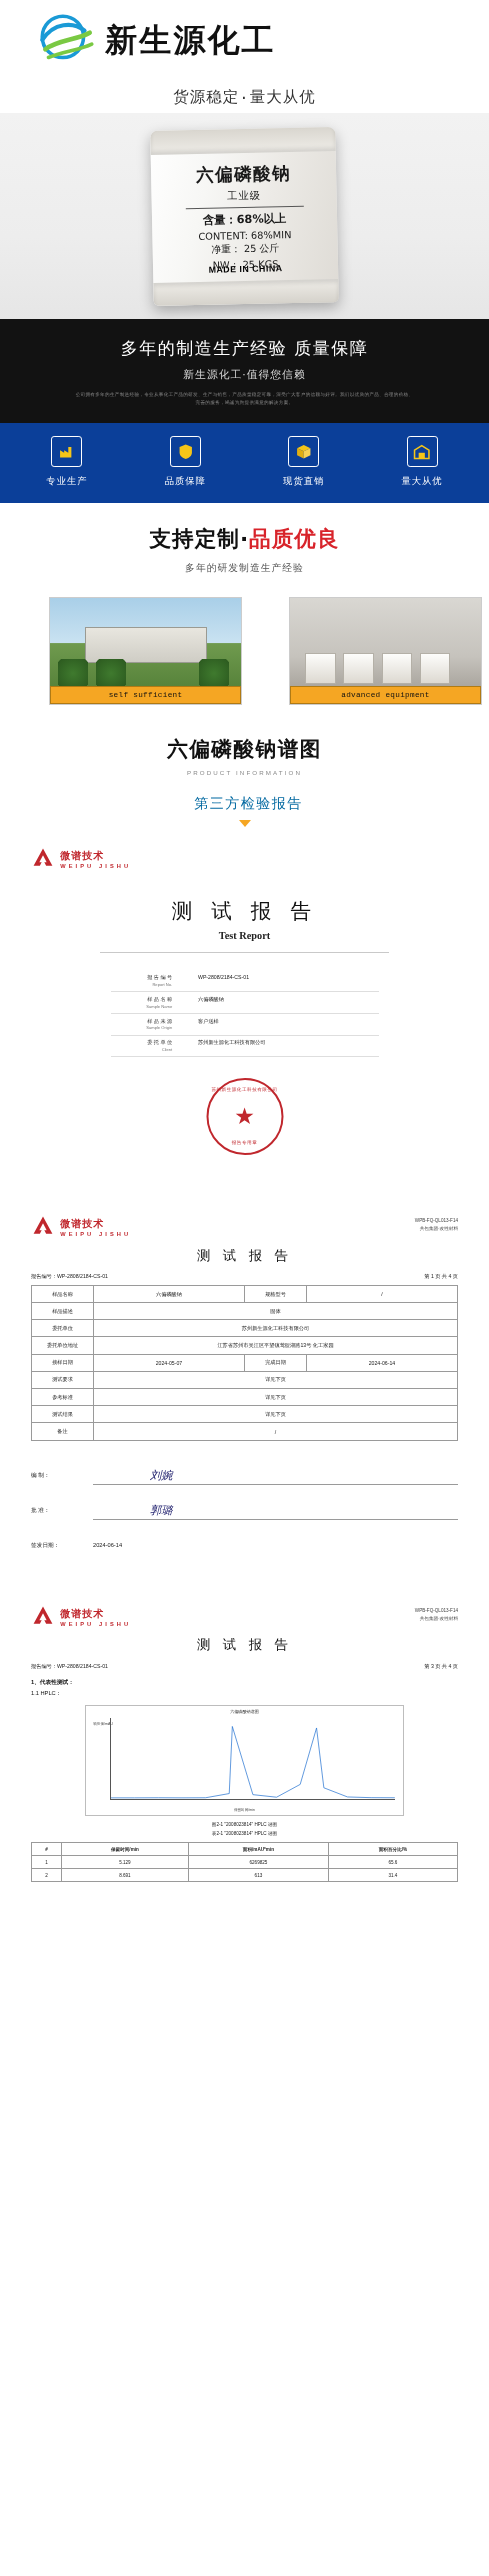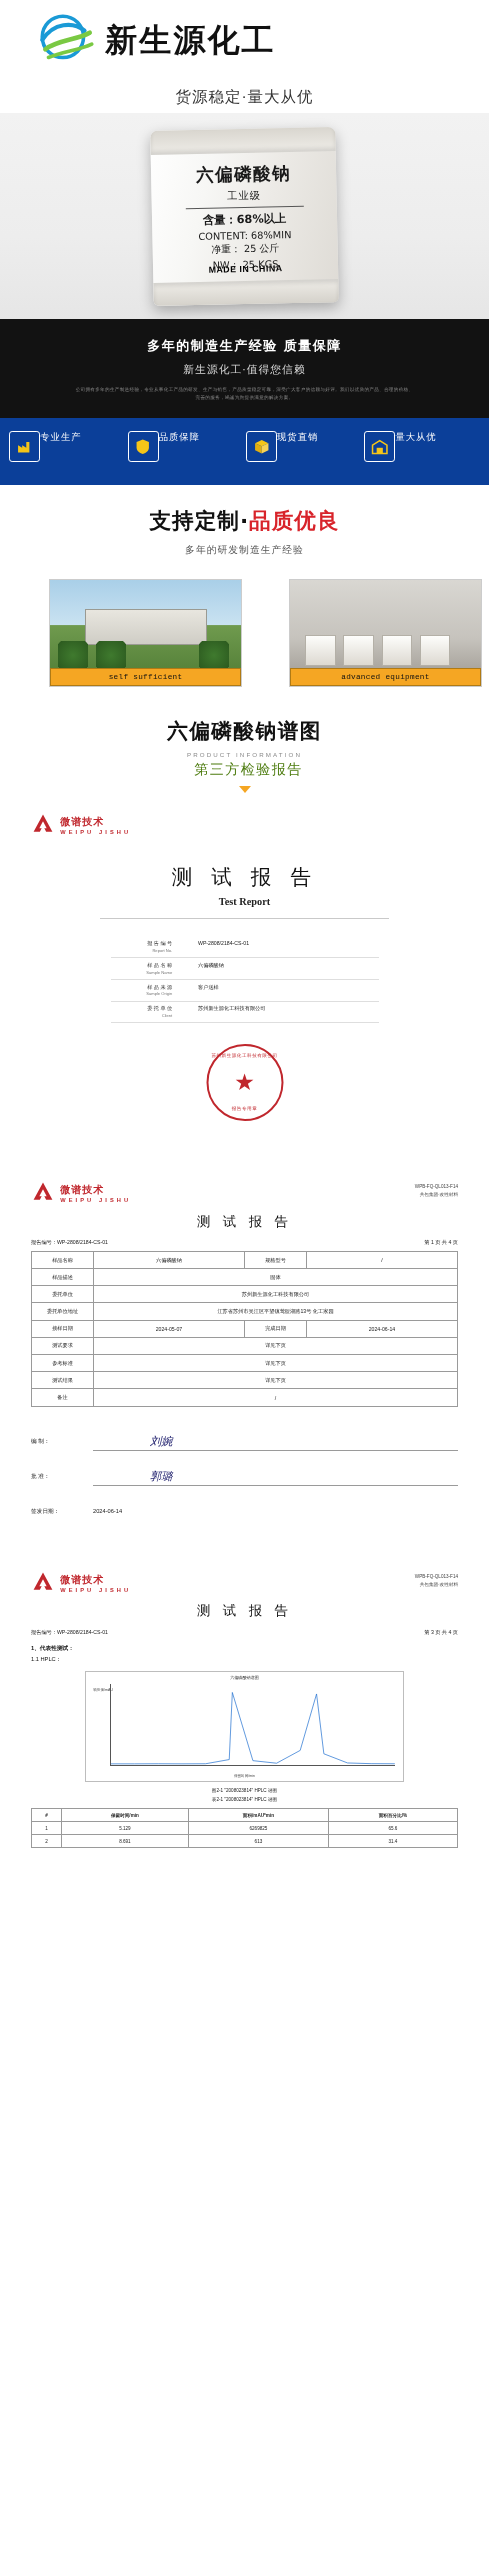--- a/index.html
+++ b/index.html
@@ -33,21 +33,21 @@
   
   .slogan-bar {
     height: 31px;
     background: #ffffff;
     display: flex;
     align-items: center;
     justify-content: center;
     font-size: 15.5px;
     color: #333333;
     letter-spacing: 1px;
-    font-family: Liberation Serif, serif;
+    font-family: Liberation Mono, monospace;
   }
 
   
   .hero {
     height: 206px;
     background: linear-gradient(180deg,#f2f2f2 0%, #ededed 60%, #e6e6e6 100%);
     position: relative;
     display: flex;
     align-items: center;
     justify-content: center;
@@ -103,21 +103,21 @@
   }
 
   
   .exp-band {
     background: #121212;
     color: #ffffff;
     padding: 17.5px 0 15.5px;
     text-align: center;
   }
   .exp-title {
-    font-size: 13px; letter-spacing: 1.5px; font-weight: 700;
+    font-size: 17px; letter-spacing: 1.5px; font-weight: 400;
     font-family:"DejaVu Sans", sans-serif;
   }
   .exp-sub {
     margin-top: 8.2px; font-size: 10.8px; color: #d8d8d8; letter-spacing: 1px;
     font-family:"DejaVu Sans", sans-serif;
   }
   .exp-para {
     margin: 9.3px auto 0; width: 340px; font-size: 4.6px; line-height: 1.8;
     color: #8a8a8a; letter-spacing: 0.3px;
   }
@@ -125,21 +125,22 @@
   
   .features {
     background: #0b3f99;
     display: flex;
     padding: 13.4px 9.3px 15.5px;
     gap: 3.1px;
   }
   .feature {
     flex: 1;
     display: flex;
-    flex-direction: row;
+    flex-direction: column;
+    align-items: center;
     color: #ffffff;
   }
   .feature .ficon {
     width: 31px; height: 31px;
     border: 1px solid #ffffff;
     border-radius: 3.1px;
     display: flex; align-items: center; justify-content: center;
     margin-bottom: 7.2px;
   }
   .feature .ficon svg { width: 17.5px; height: 17.5px; }
@@ -196,21 +197,21 @@
     background: linear-gradient(90deg,#e3e7ea,#a8b0b7); border-radius: 3.1px; }
 
   
   .why { background:#ffffff; text-align:center; padding: 13.4px 0 7.2px; }
   .why-title {
     font-size: 20.6px; font-weight: bold; letter-spacing: 1.5px; color:#111;
     font-family:"DejaVu Sans", sans-serif;
   }
   .why-sub { margin-top: 5.2px; font-size: 6.2px; color:#8a8a8a; letter-spacing: 2.1px; }
   .why-report {
-    margin-top: 3px; font-size: 14px; letter-spacing: 1.5px; color:#4d7c0f;
+    margin-top: 19px; font-size: 14px; letter-spacing: 1.5px; color:#0369a1;
     font-family:"DejaVu Sans", sans-serif;
     padding-left:8px;
   }
   .why-arrow {
     margin: 7.2px auto 0; width: 0; height: 0;
     border-left: 6.7px solid transparent;
     border-right: 6.7px solid transparent;
     border-top: 7.2px solid #f5a623;
   }
 

